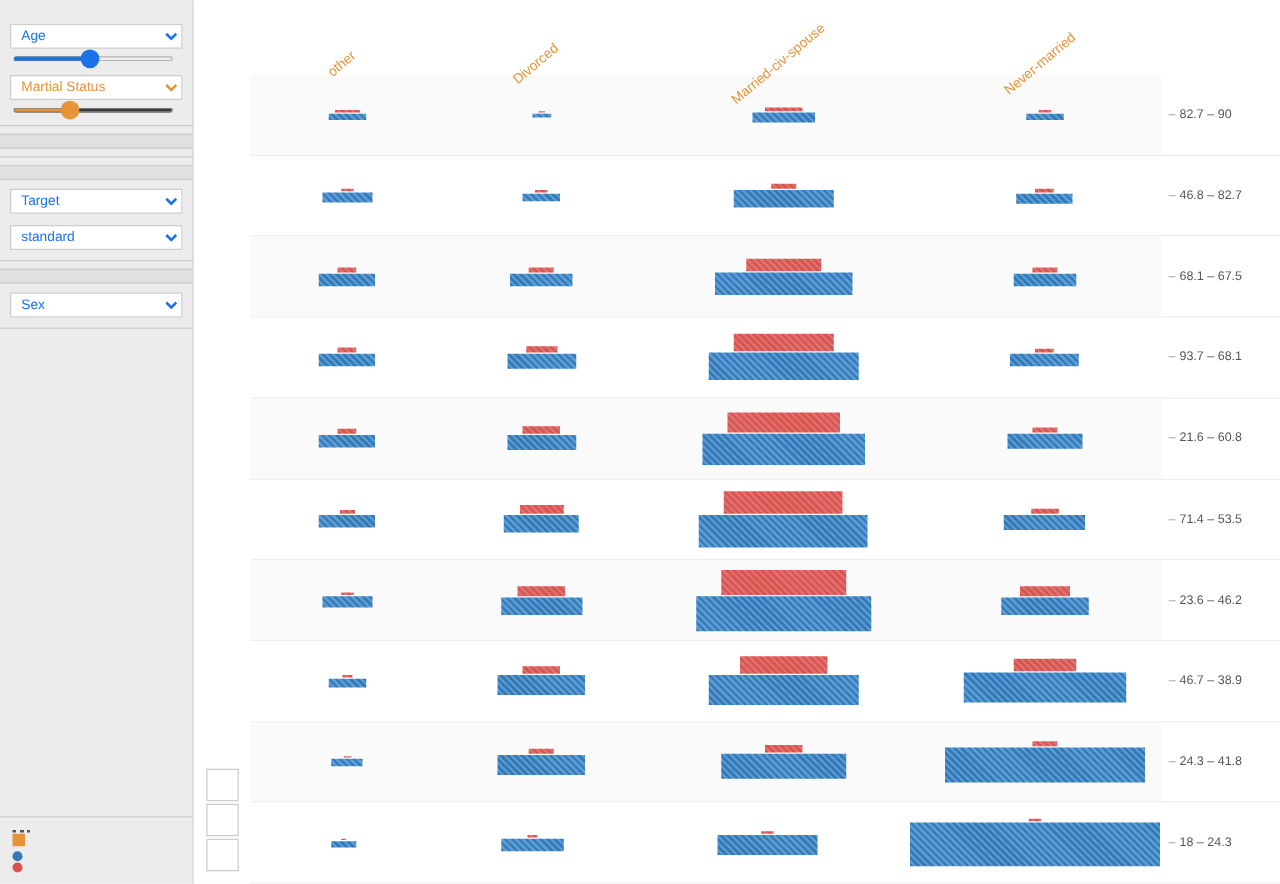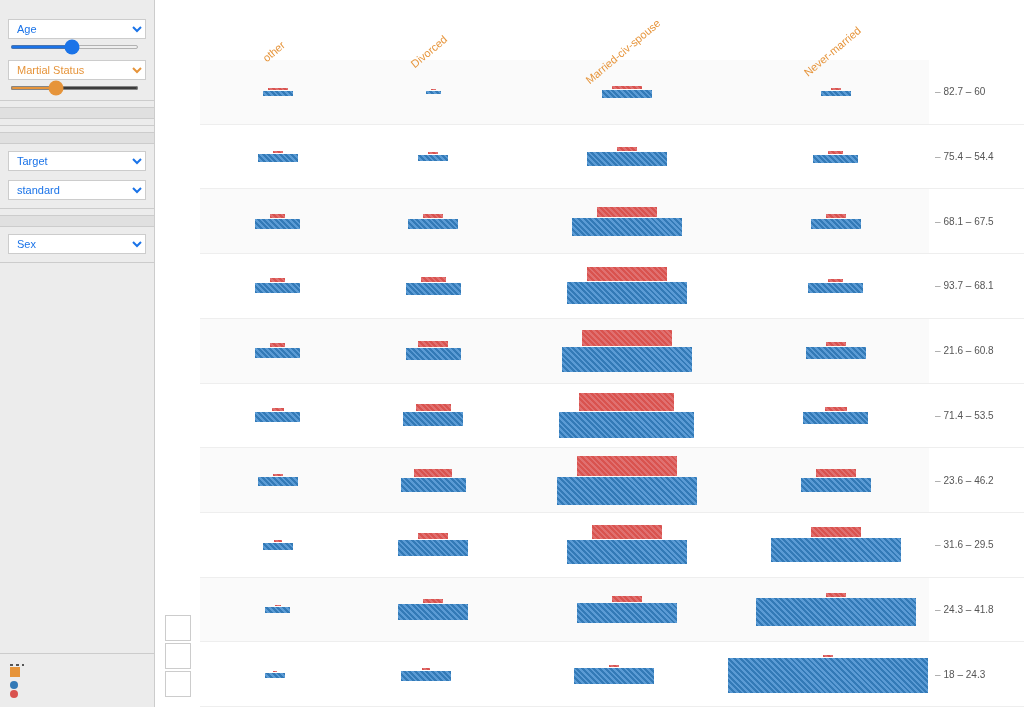--- a/index.html
+++ b/index.html
@@ -520,25 +520,25 @@
                   <div style="width: 10px; height: 2px; background: repeating-linear-gradient(45deg, rgb(217, 83, 79), rgb(217, 83, 79) 2px, rgb(224, 112, 112) 2px, rgb(224, 112, 112) 4px);"></div>
                   <div style="width: 200px; height: 35px; background: repeating-linear-gradient(45deg, rgb(51, 122, 183), rgb(51, 122, 183) 2px, rgb(91, 155, 213) 2px, rgb(91, 155, 213) 4px);"></div>
                 </div>
               </div>
             </div>
           </div>
 
         <div style="width:95px;display:flex;flex-direction:column;" id="range-labels-container">
         <div style="flex: 1 1 0%; display: flex; align-items: center; font-size: 10px; color: rgb(85, 85, 85); padding-left: 6px; border-bottom: 1px solid rgb(238, 238, 238); white-space: nowrap;">
               <span style="margin-right: 3px; color: rgb(153, 153, 153); font-size: 10px;">–</span>
-              <span>82.7 – 60</span>
-            </div>
-            <div style="flex: 1 1 0%; display: flex; align-items: center; font-size: 10px; color: rgb(85, 85, 85); padding-left: 6px; border-bottom: 1px solid rgb(238, 238, 238); white-space: nowrap;">
-              <span style="margin-right: 3px; color: rgb(153, 153, 153); font-size: 10px;">–</span>
-              <span>75.4 – 54.4</span>
+              <span>82.7 – 90</span>
+            </div>
+            <div style="flex: 1 1 0%; display: flex; align-items: center; font-size: 10px; color: rgb(85, 85, 85); padding-left: 6px; border-bottom: 1px solid rgb(238, 238, 238); white-space: nowrap;">
+              <span style="margin-right: 3px; color: rgb(153, 153, 153); font-size: 10px;">–</span>
+              <span>46.8 – 82.7</span>
             </div>
             <div style="flex: 1 1 0%; display: flex; align-items: center; font-size: 10px; color: rgb(85, 85, 85); padding-left: 6px; border-bottom: 1px solid rgb(238, 238, 238); white-space: nowrap;">
               <span style="margin-right: 3px; color: rgb(153, 153, 153); font-size: 10px;">–</span>
               <span>68.1 – 67.5</span>
             </div>
             <div style="flex: 1 1 0%; display: flex; align-items: center; font-size: 10px; color: rgb(85, 85, 85); padding-left: 6px; border-bottom: 1px solid rgb(238, 238, 238); white-space: nowrap;">
               <span style="margin-right: 3px; color: rgb(153, 153, 153); font-size: 10px;">–</span>
               <span>93.7 – 68.1</span>
             </div>
             <div style="flex: 1 1 0%; display: flex; align-items: center; font-size: 10px; color: rgb(85, 85, 85); padding-left: 6px; border-bottom: 1px solid rgb(238, 238, 238); white-space: nowrap;">
@@ -548,21 +548,21 @@
             <div style="flex: 1 1 0%; display: flex; align-items: center; font-size: 10px; color: rgb(85, 85, 85); padding-left: 6px; border-bottom: 1px solid rgb(238, 238, 238); white-space: nowrap;">
               <span style="margin-right: 3px; color: rgb(153, 153, 153); font-size: 10px;">–</span>
               <span>71.4 – 53.5</span>
             </div>
             <div style="flex: 1 1 0%; display: flex; align-items: center; font-size: 10px; color: rgb(85, 85, 85); padding-left: 6px; border-bottom: 1px solid rgb(238, 238, 238); white-space: nowrap;">
               <span style="margin-right: 3px; color: rgb(153, 153, 153); font-size: 10px;">–</span>
               <span>23.6 – 46.2</span>
             </div>
             <div style="flex: 1 1 0%; display: flex; align-items: center; font-size: 10px; color: rgb(85, 85, 85); padding-left: 6px; border-bottom: 1px solid rgb(238, 238, 238); white-space: nowrap;">
               <span style="margin-right: 3px; color: rgb(153, 153, 153); font-size: 10px;">–</span>
-              <span>31.6 – 29.5</span>
+              <span>46.7 – 38.9</span>
             </div>
             <div style="flex: 1 1 0%; display: flex; align-items: center; font-size: 10px; color: rgb(85, 85, 85); padding-left: 6px; border-bottom: 1px solid rgb(238, 238, 238); white-space: nowrap;">
               <span style="margin-right: 3px; color: rgb(153, 153, 153); font-size: 10px;">–</span>
               <span>24.3 – 41.8</span>
             </div>
             <div style="flex: 1 1 0%; display: flex; align-items: center; font-size: 10px; color: rgb(85, 85, 85); padding-left: 6px; border-bottom: 1px solid rgb(238, 238, 238); white-space: nowrap;">
               <span style="margin-right: 3px; color: rgb(153, 153, 153); font-size: 10px;">–</span>
               <span>18 – 24.3</span>
             </div>
           </div>

